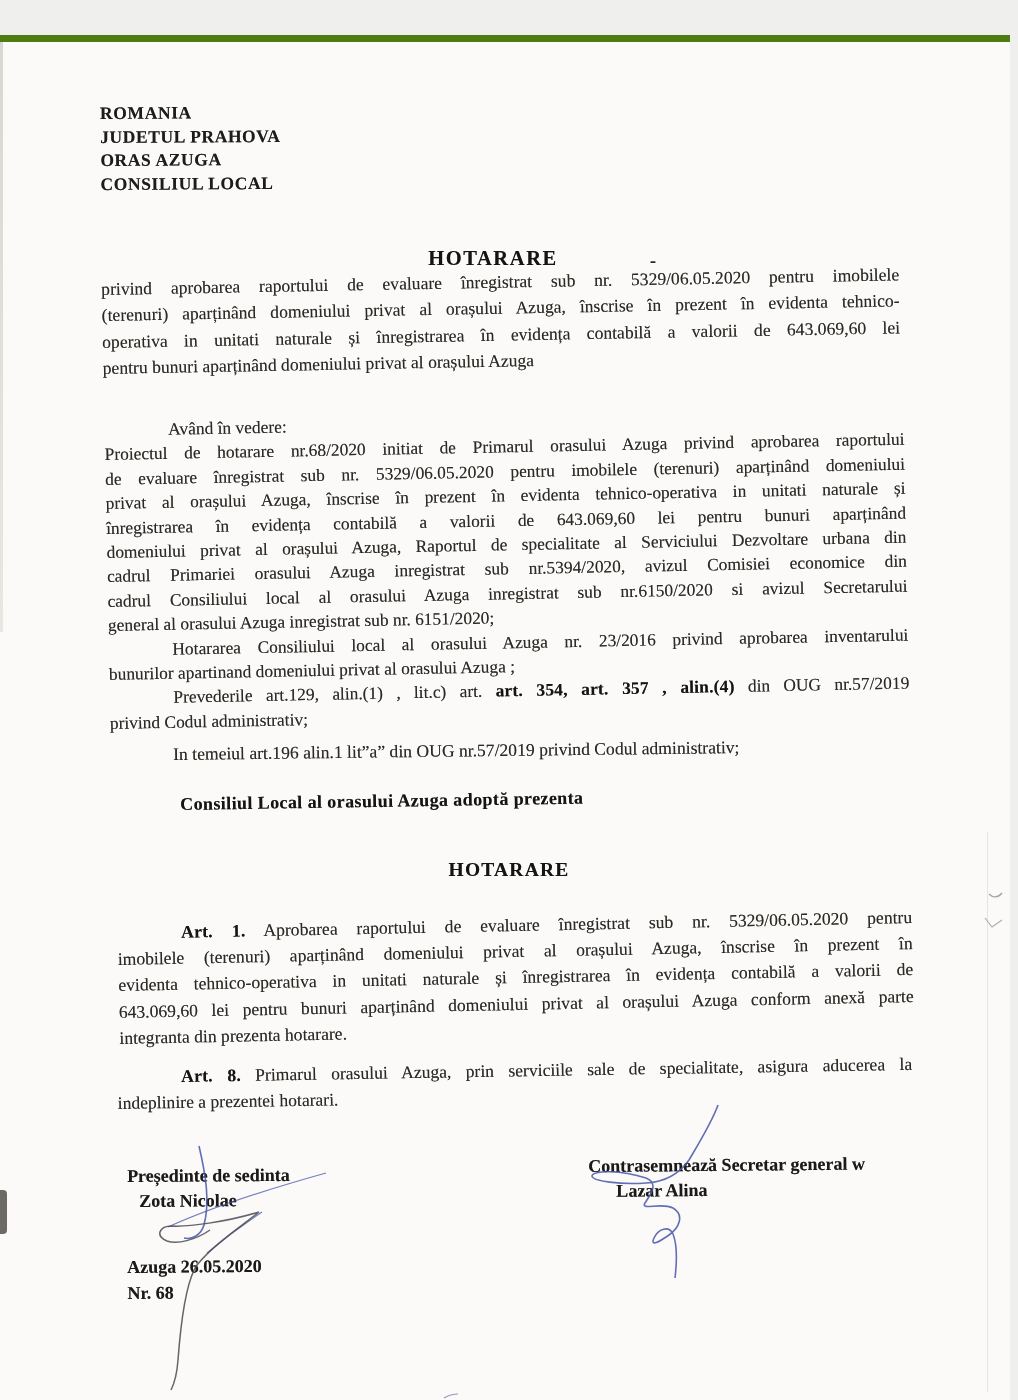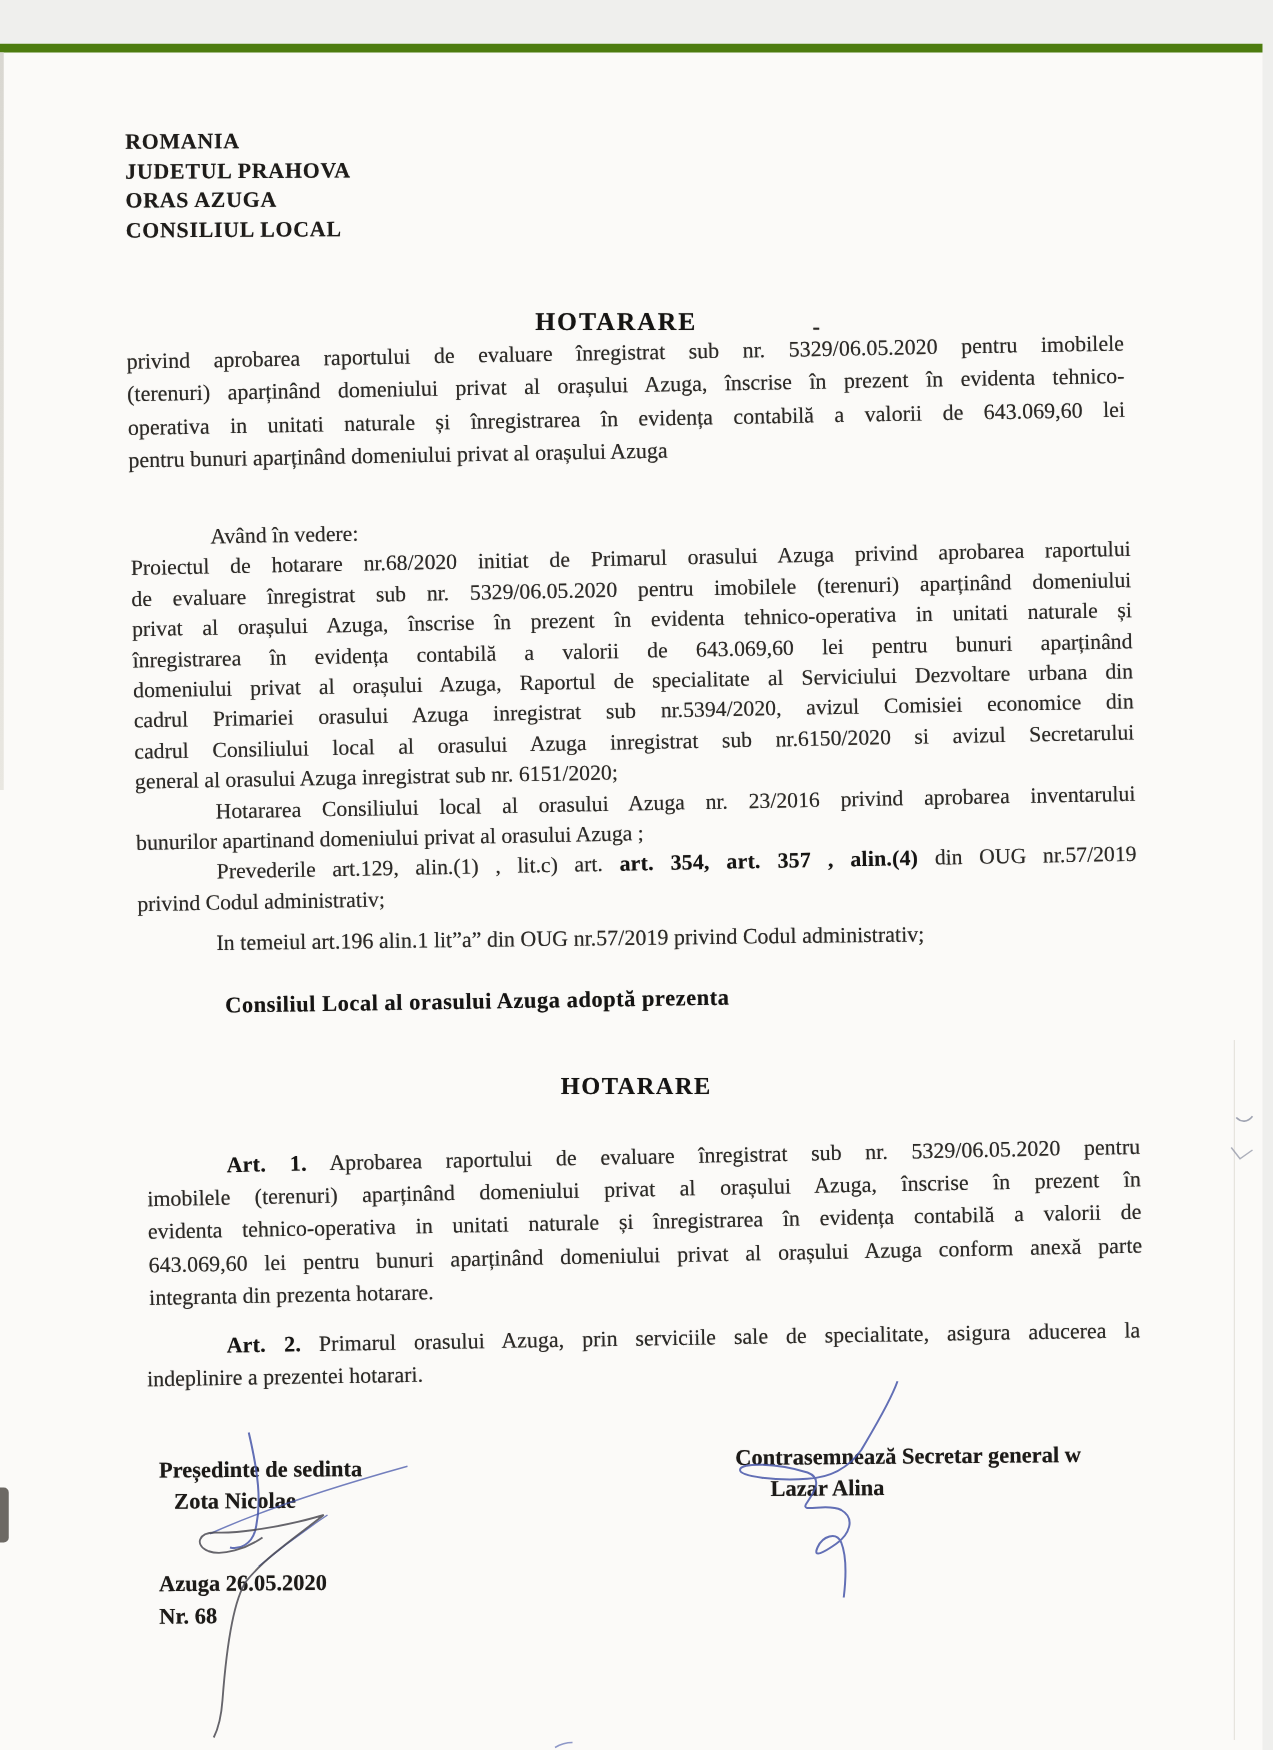--- a/index.html
+++ b/index.html
@@ -146,21 +146,21 @@
   <div class="blk title2">HOTARARE</div>
 
   <div class="blk art1">
       <div class="tline just ind"><b>Art. 1.</b> Aprobarea raportului de evaluare înregistrat sub nr. 5329/06.05.2020 pentru</div>
       <div class="tline just">imobilele (terenuri) aparținând domeniului privat al orașului Azuga, înscrise în prezent în</div>
       <div class="tline just">evidenta tehnico-operativa in unitati naturale și înregistrarea în evidența contabilă a valorii de</div>
       <div class="tline just">643.069,60 lei pentru bunuri aparținând domeniului privat al orașului Azuga conform anexă parte</div>
       <div class="tline">integranta din prezenta hotarare.</div>
     </div>
   <div class="blk art2">
-      <div class="tline just ind"><b>Art. 2.</b> Primarul orasului Azuga, prin serviciile sale de specialitate, asigura aducerea la</div>
+      <div class="tline just ind"><b>Art. 8.</b> Primarul orasului Azuga, prin serviciile sale de specialitate, asigura aducerea la</div>
       <div class="tline">indeplinire a prezentei hotarari.</div>
     </div>
 
   <div class="blk sig-left">
     <div>Președinte de sedinta</div>
     <div class="name">Zota Nicolae</div>
   </div>
 
   <div class="blk sig-right">
     <div>Contrasemnează  Secretar general w</div>

